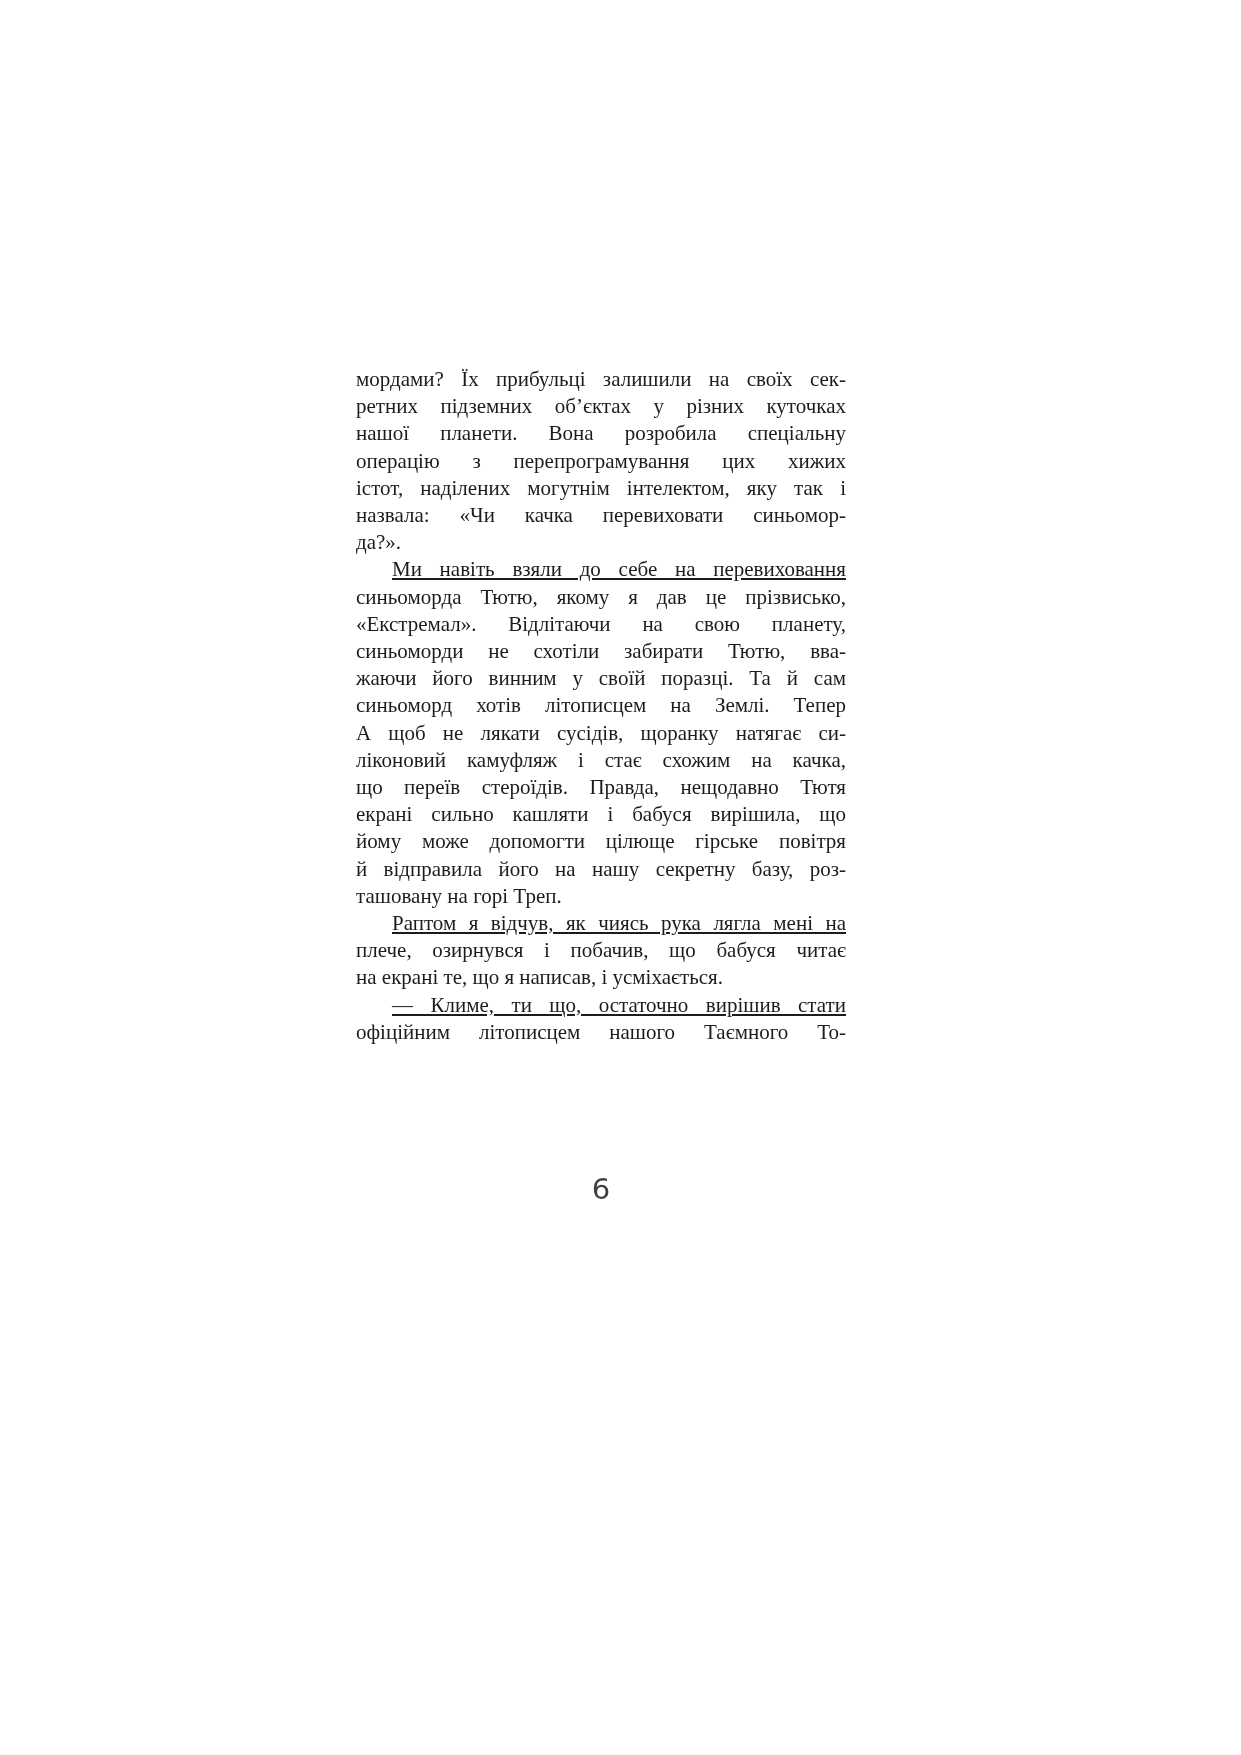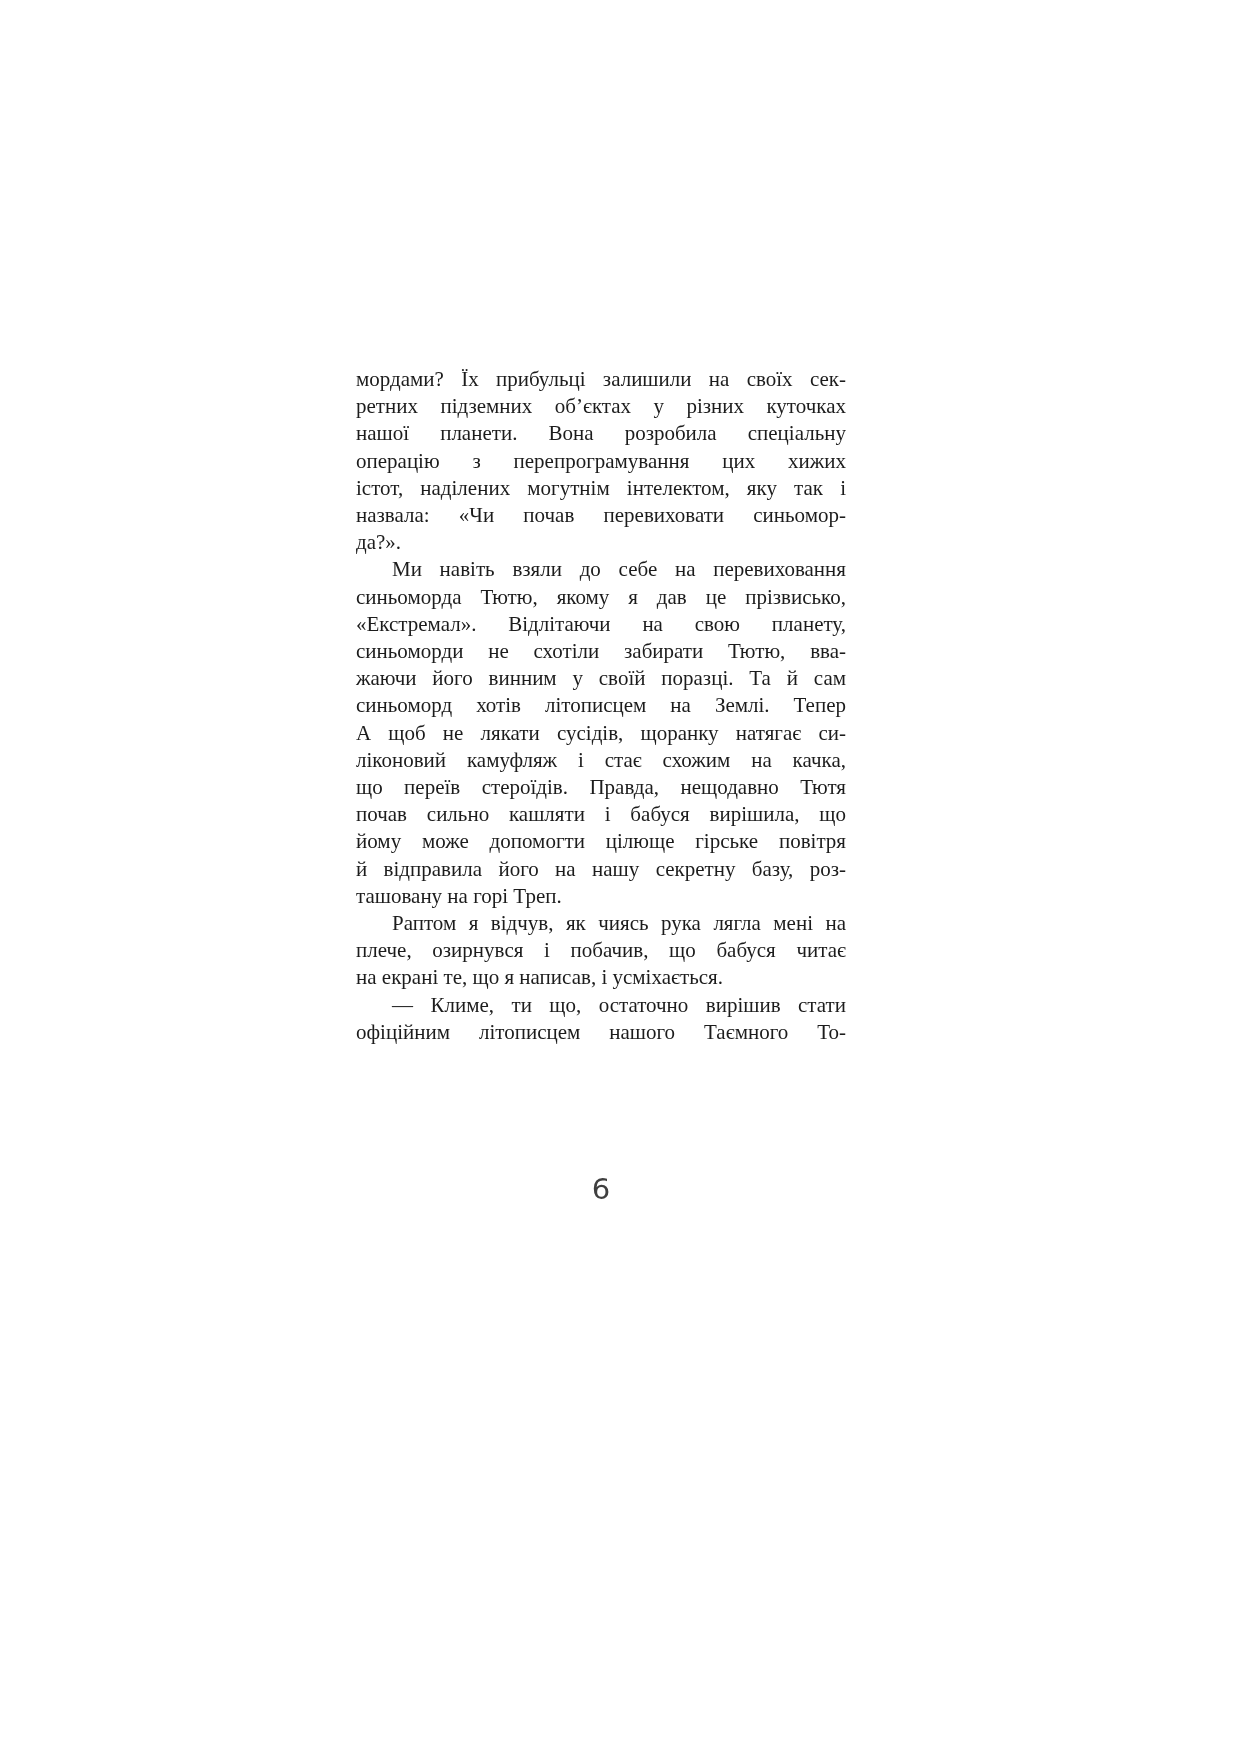--- a/index.html
+++ b/index.html
@@ -28,20 +28,21 @@
   .line {
     text-align: justify;
     text-align-last: justify;
     text-justify: inter-word;
   }
   .line.para-end {
     text-align-last: left;
   }
   .line.indent {
     text-indent: 36px;
+    text-decoration: underline;
   }
   .page-number {
     position: absolute;
     top: 1172px;
     left: 356px;
     width: 490px;
     text-align: center;
     font-size: 29px;
     color: #3f3f3f;
     font-family: "DejaVu Sans", sans-serif;
@@ -50,32 +51,32 @@
 </head>
 <body>
 
 <div class="page">
   <div class="text-block">
       <div class="line">мордами? Їх прибульці залишили на своїх сек-</div>
       <div class="line">ретних підземних об’єктах у різних куточках</div>
       <div class="line">нашої планети. Вона розробила спеціальну</div>
       <div class="line">операцію з перепрограмування цих хижих</div>
       <div class="line">істот, наділених могутнім інтелектом, яку так і</div>
-      <div class="line">назвала: «Чи почав перевиховати синьомор-</div>
+      <div class="line">назвала: «Чи качка перевиховати синьомор-</div>
       <div class="line para-end">да?».</div>
       <div class="line indent">Ми навіть взяли до себе на перевиховання</div>
       <div class="line">синьоморда Тютю, якому я дав це прізвисько,</div>
       <div class="line">«Екстремал». Відлітаючи на свою планету,</div>
       <div class="line">синьоморди не схотіли забирати Тютю, вва-</div>
       <div class="line">жаючи його винним у своїй поразці. Та й сам</div>
       <div class="line">синьоморд хотів літописцем на Землі. Тепер</div>
       <div class="line">А щоб не лякати сусідів, щоранку натягає си-</div>
       <div class="line">ліконовий камуфляж і стає схожим на качка,</div>
       <div class="line">що переїв стероїдів. Правда, нещодавно Тютя</div>
-      <div class="line">почав сильно кашляти і бабуся вирішила, що</div>
+      <div class="line">екрані сильно кашляти і бабуся вирішила, що</div>
       <div class="line">йому може допомогти цілюще гірське повітря</div>
       <div class="line">й відправила його на нашу секретну базу, роз-</div>
       <div class="line para-end">ташовану на горі Треп.</div>
       <div class="line indent">Раптом я відчув, як чиясь рука лягла мені на</div>
       <div class="line">плече, озирнувся і побачив, що бабуся читає</div>
       <div class="line para-end">на екрані те, що я написав, і усміхається.</div>
       <div class="line indent">— Климе, ти що, остаточно вирішив стати</div>
       <div class="line">офіційним літописцем нашого Таємного То-</div>
     </div>
   <div class="page-number">6</div>

